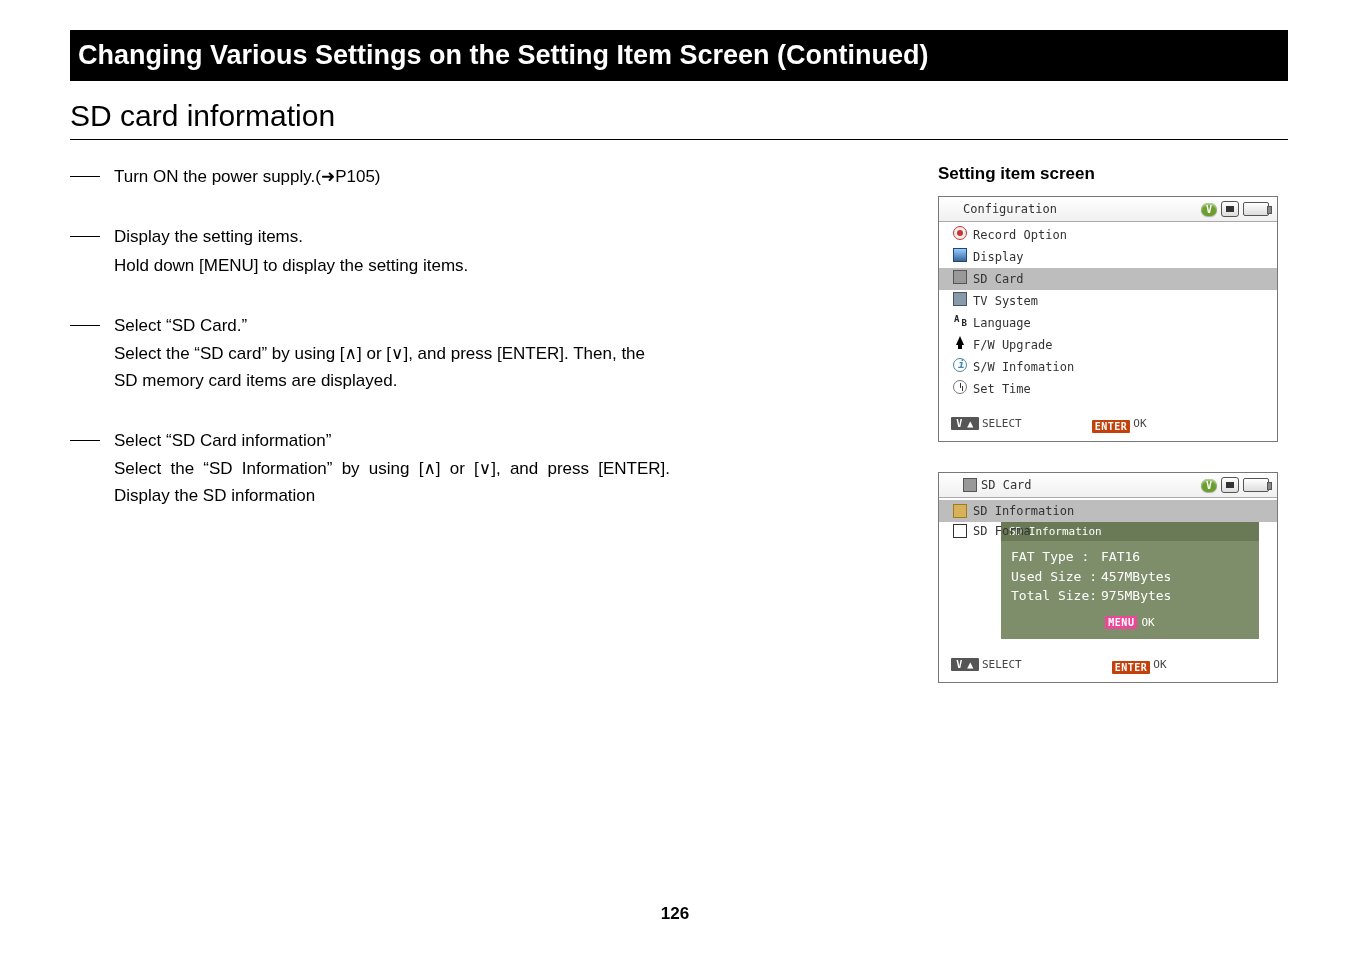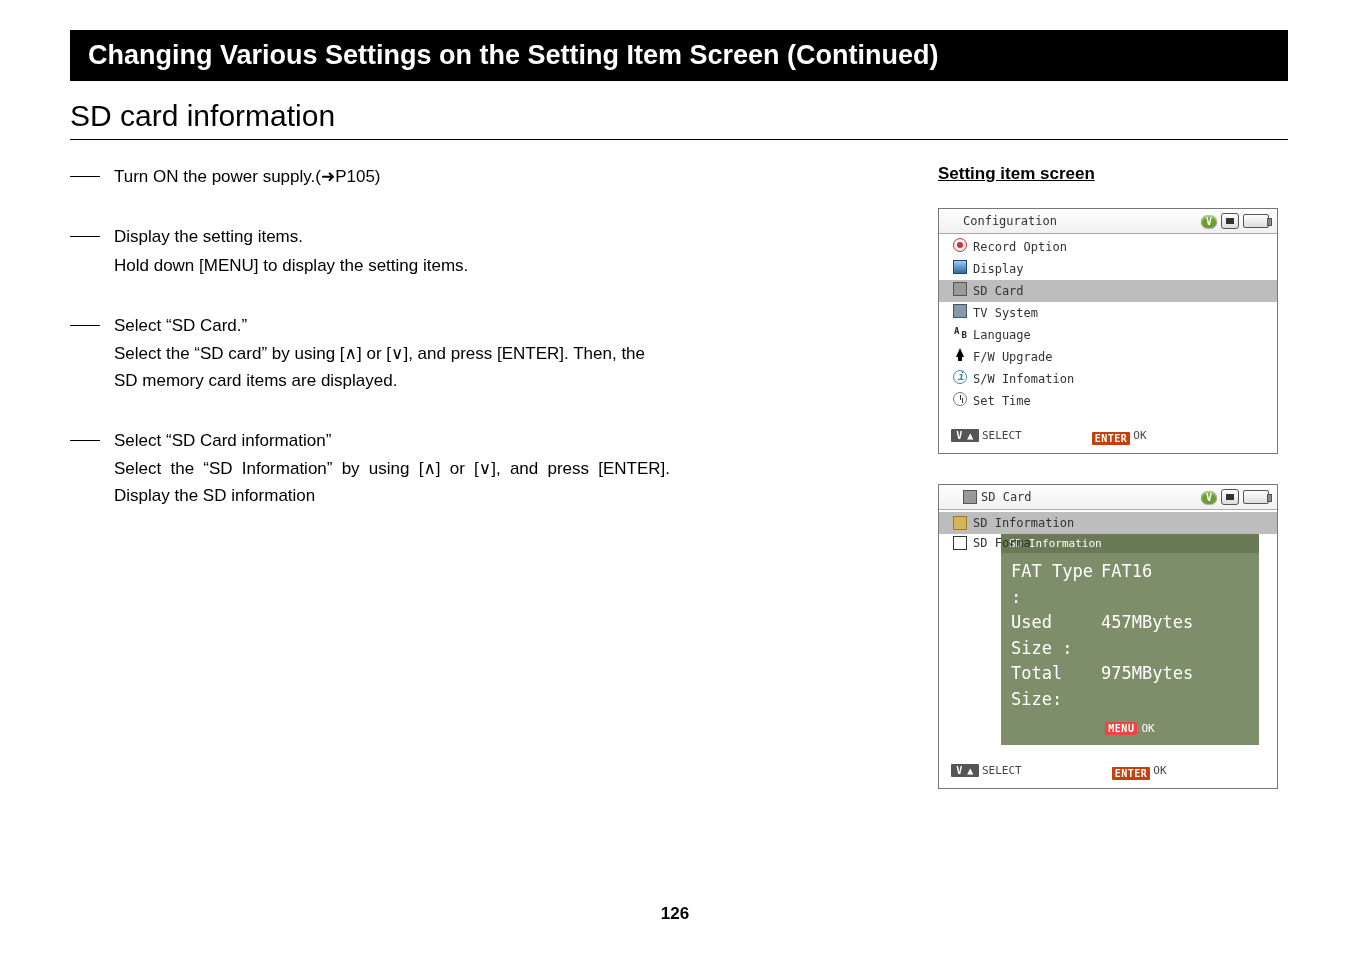--- a/index.html
+++ b/index.html
@@ -12,21 +12,21 @@
     position: relative;
   }
   .page {
     padding: 30px 70px 20px 70px;
   }
   .banner {
     background: #000;
     color: #fff;
     font-weight: bold;
     font-size: 27px;
-    padding: 10px 18px;
+    padding: 10px 8px;
     margin-bottom: 18px;
   }
   .section-title {
     font-size: 30px;
     font-weight: normal;
     border-bottom: 1px solid #000;
     padding-bottom: 6px;
     margin-bottom: 24px;
   }
   .columns {
@@ -58,22 +58,21 @@
   .step .desc {
     margin-top: 2px;
   }
   .step4-justify {
     text-align: justify;
     text-align-last: left;
   }
   .screen-caption {
     font-weight: bold;
     font-size: 17px;
-    margin-bottom: 24px;
-    text-decoration: underline;
+    margin-bottom: 12px;
   }
 
   
   .screen {
     border: 1px solid #777;
     width: 340px;
     background: #fff;
     font-family: "Lucida Console", Monaco, monospace;
     font-size: 12px;
     color: #333;
@@ -197,24 +196,24 @@
   .foot-group { display:flex; align-items:center; }
   .sdinfo-row { padding: 2px 10px 2px 14px; display:flex; align-items:center; gap:6px; }
   .popup {
     margin: 0 18px 8px 62px;
     background: #7f8e6a;
     color: #fff;
     font-size: 11px;
     padding: 4px 10px 10px 10px;
   }
   .popup-title { background:#6b7a56; margin:-4px -10px 6px -10px; padding:3px 8px; }
-  .popup-row { display:flex; gap:0; line-height:1.5; font-size:17px;}
+  .popup-row { display:flex; gap:0; line-height:1.5; font-size:13px;}
   .popup-row .k{width:90px;}
   .popup-btn { text-align:center; margin-top:10px;}
-  .popup-btn .btn-key{background:#ef4444;}
+  .popup-btn .btn-key{background:#ec4899;}
   .popup-btn .ok{color:#fff;margin-left:4px;font-size:11px;}
   .screen-footer.sd { gap: 90px; }
 
   .page-number {
     position: absolute;
     bottom: 30px;
     left: 0; right: 8px;
     text-align: center;
     font-weight: bold;
     font-size: 17px;

